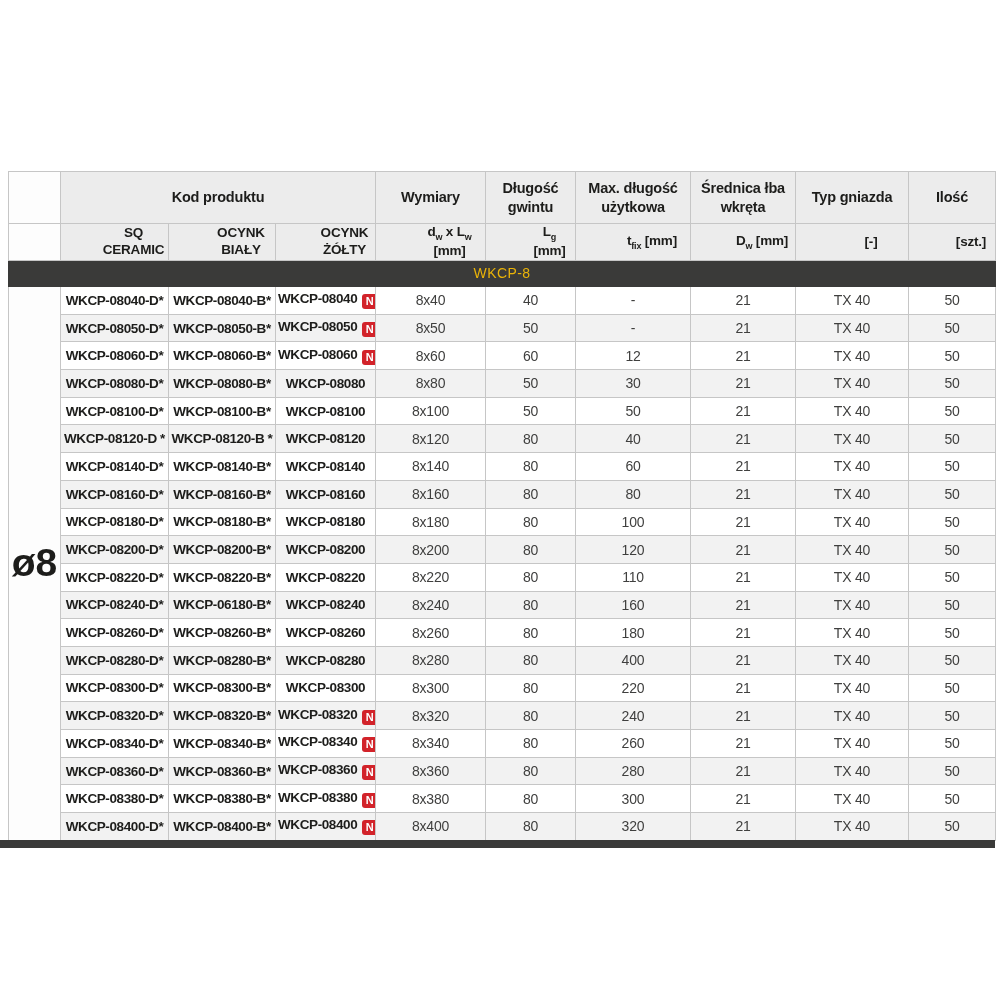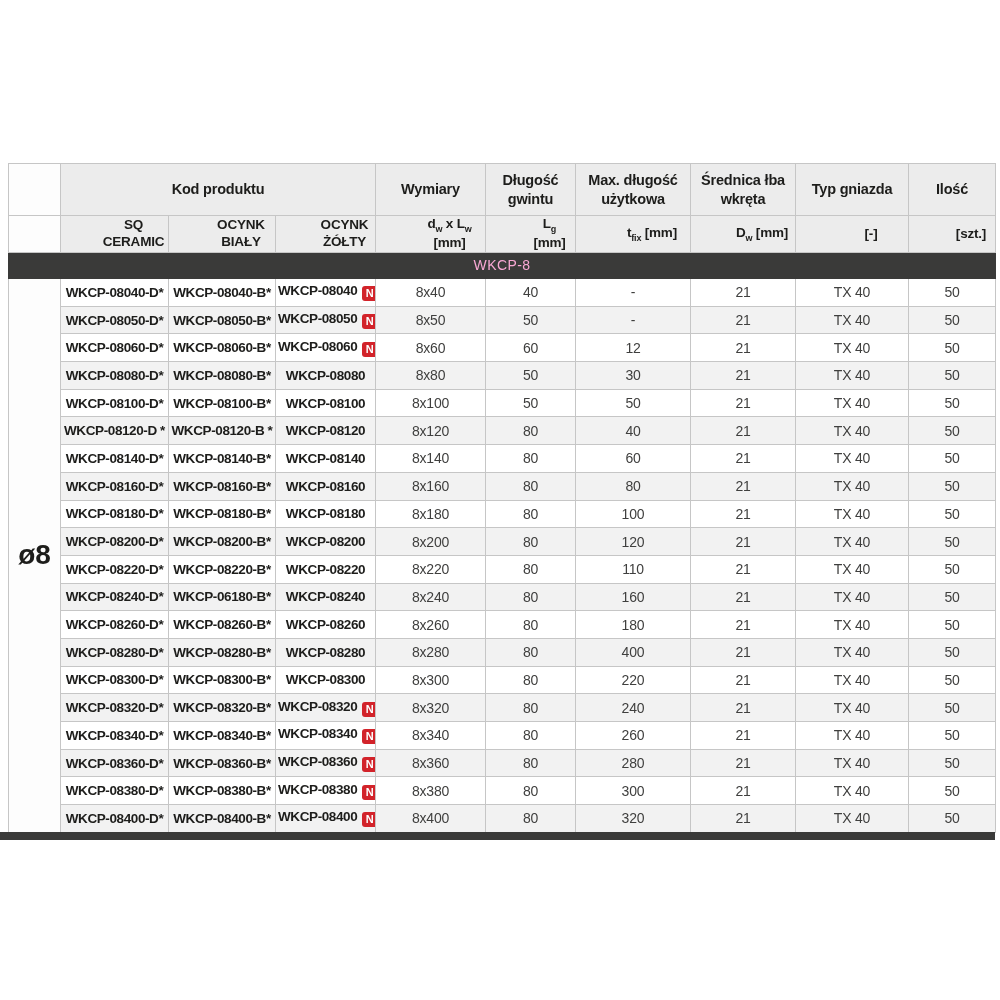--- a/index.html
+++ b/index.html
@@ -8,53 +8,53 @@
     --row-alt-bg:#f2f2f2;
     --border:#c6c6c6;
     --badge:#d2232a;
   }
   html,body{margin:0;padding:0;}
   body{
     width:1000px;height:1000px;overflow:hidden;background:#ffffff;
     font-family:"Liberation Sans",sans-serif;
   }
   .catalog{position:absolute;top:163px;left:8px;}
-  table{border-collapse:collapse;table-layout:fixed;width:987px;}
+  table{border-collapse:collapse;table-layout:fixed;width:987px;margin-top:8px;}
   td{
     border:1px solid var(--border);
     text-align:center;vertical-align:middle;padding:0 2px;
     overflow:hidden;
   }
   
   thead tr.h1 td{height:51px;}
   thead tr.h2 td{height:36px;padding-left:40px;}
   thead td{
     background:var(--header-bg);
     font-weight:bold;color:#1d1d1b;font-size:14.5px;line-height:1.25;
     letter-spacing:-0.2px;
   }
   thead td.corner{background:#fdfdfd;}
   thead tr.h2 td{font-size:13.5px;}
   sub{font-size:9px;}
   
   tr.band td{
     background:var(--band-bg);border-color:var(--band-bg);
-    color:#f9a8d4;font-weight:400;font-size:14px;height:25px;
+    color:#eab308;font-weight:400;font-size:14px;height:25px;
     letter-spacing:0.4px;position:relative;
   }
   tr.band td::before{
     content:"";position:absolute;left:-9px;top:-1px;width:9px;height:27px;
     background:var(--band-bg);
   }
   
   tbody tr{height:27.7px;}
   tbody td{background:#ffffff;}
   tbody tr.alt td{background:var(--row-alt-bg);}
   td.dia-cell, tbody tr.alt td.dia-cell{
-    background:#fdfdfd;font-size:28px;font-weight:bold;color:#1d1d1b;
+    background:#fdfdfd;font-size:39px;font-weight:bold;color:#1d1d1b;
   }
   td.code{
     font-weight:bold;font-size:13.5px;letter-spacing:-0.4px;color:#1d1d1b;
     white-space:nowrap;
   }
   td.num{font-size:14px;color:#3f3f3e;letter-spacing:-0.2px;}
   .badge{
     display:inline-block;width:15px;height:15px;line-height:15px;
     background:var(--badge);color:#fff;font-weight:bold;font-size:11px;
     border-radius:3px;margin-left:5px;vertical-align:-2px;text-align:center;

